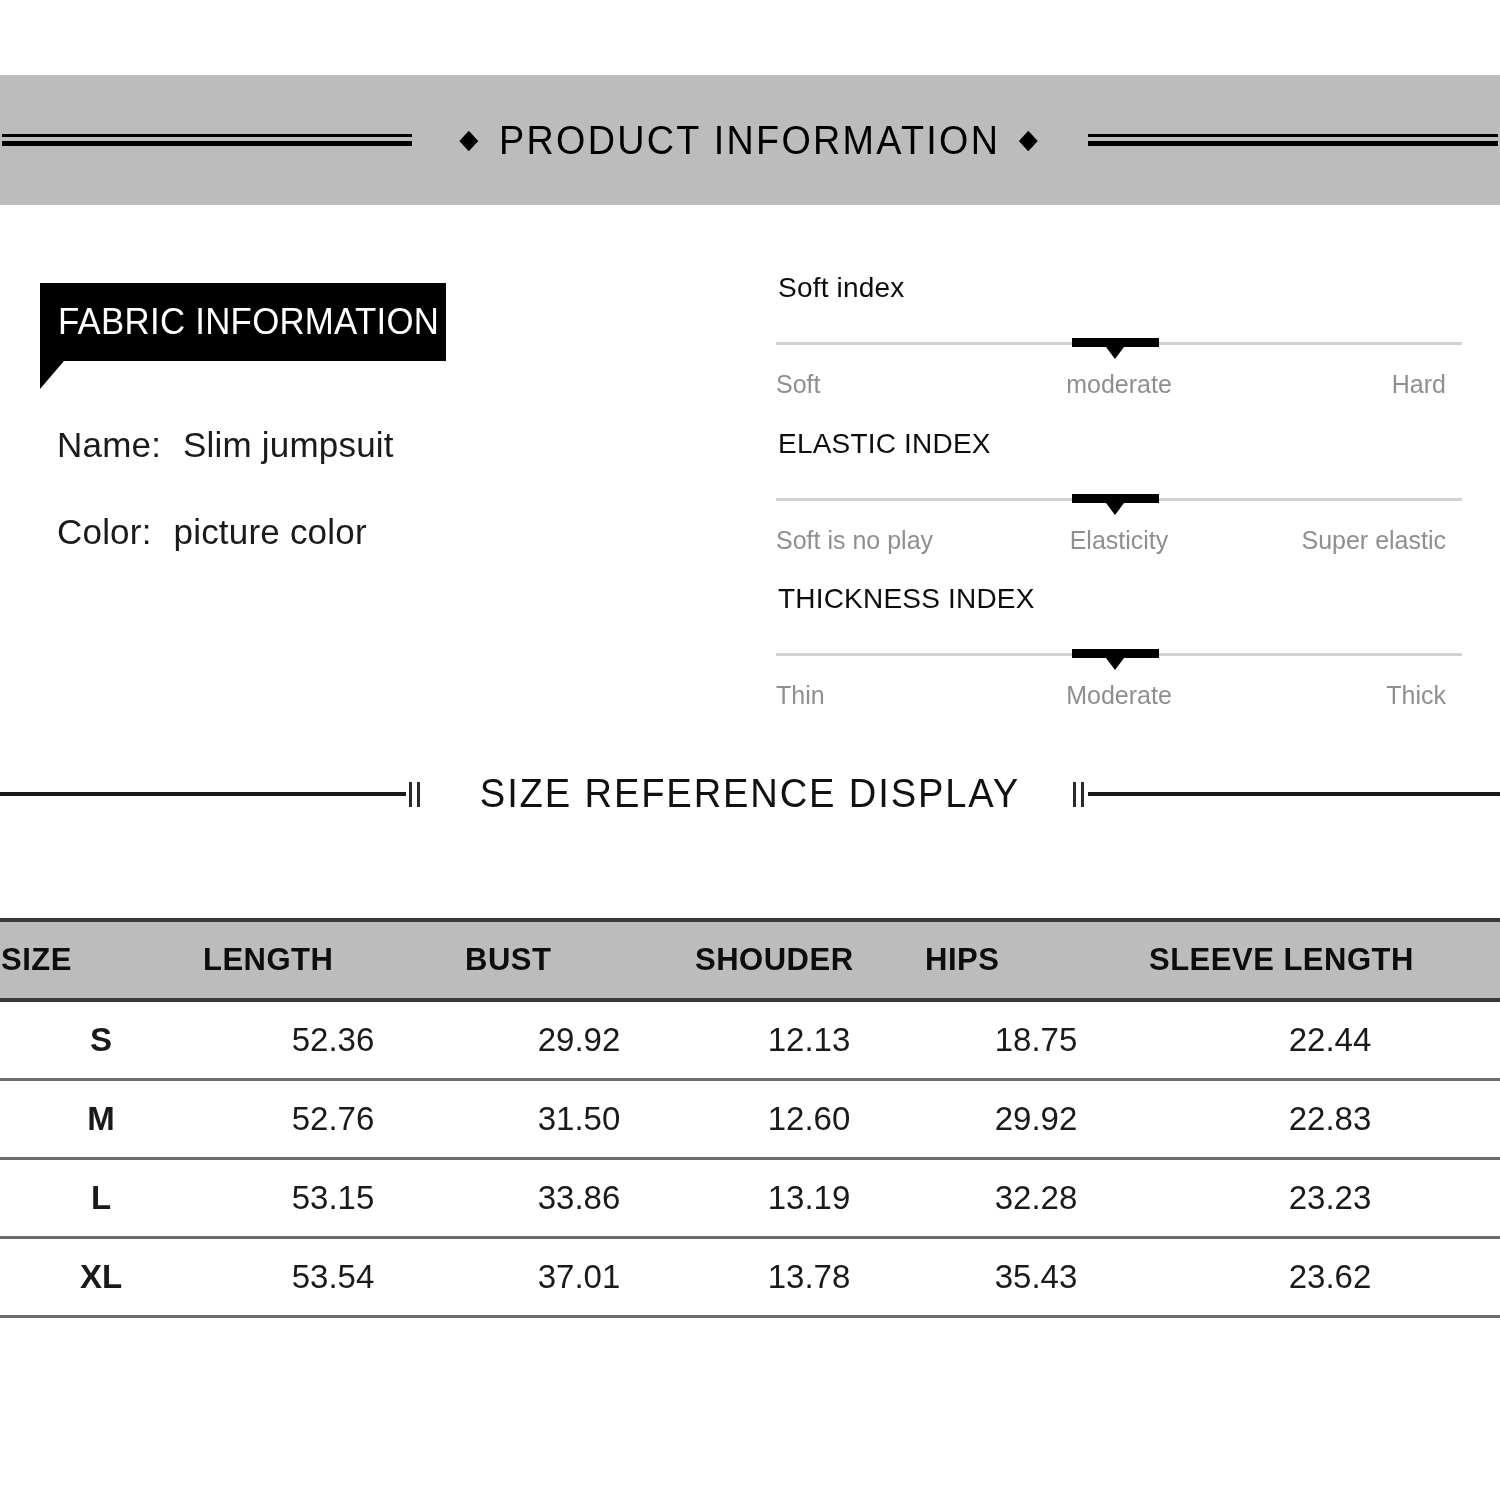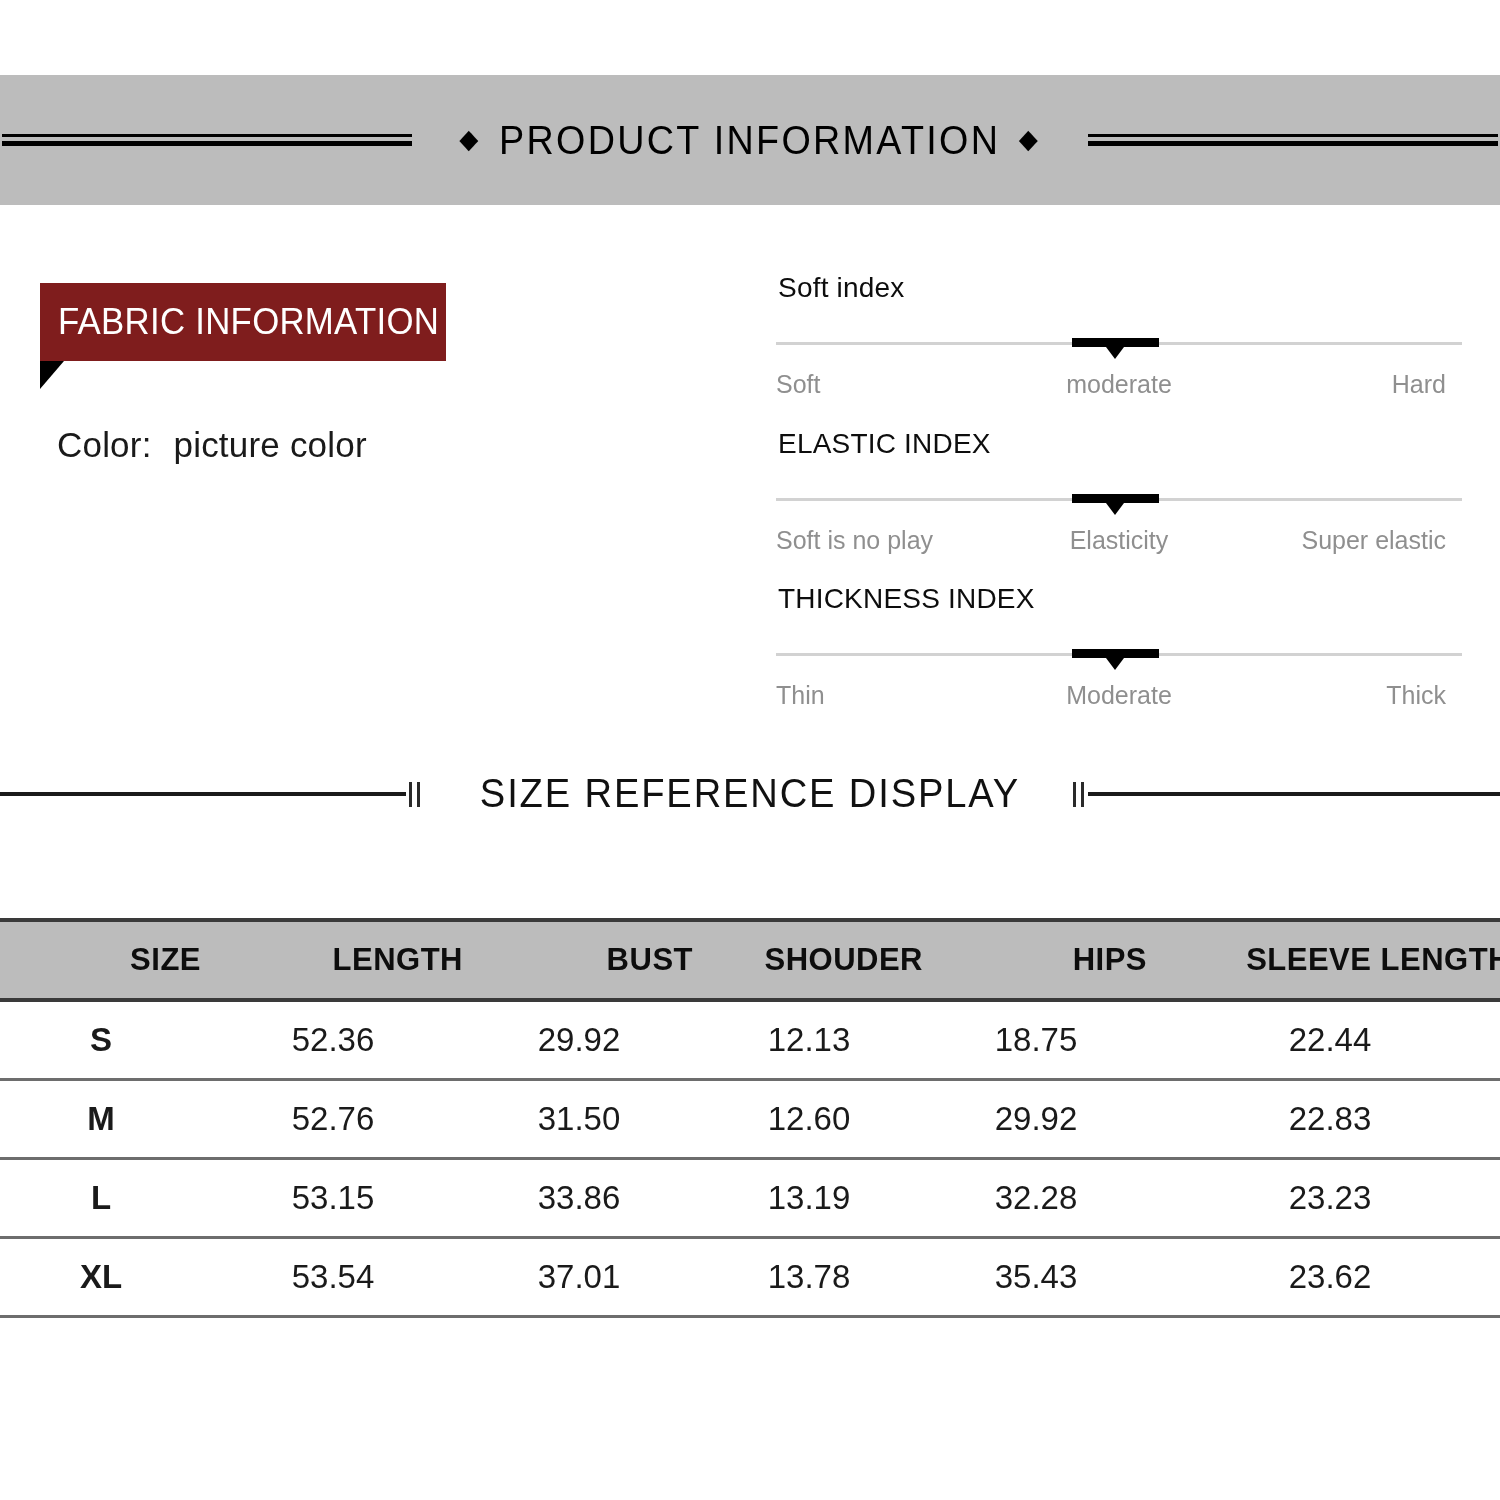--- a/index.html
+++ b/index.html
@@ -71,21 +71,21 @@
     top: -1px;
   }
 
   
   .fabric-tag {
     position: absolute;
     left: 40px;
     top: 283px;
     width: 406px;
     height: 78px;
-    background: #7f1d1d;
+    background: #000000;
   }
   .fabric-tag-text {
     position: absolute;
     left: 18px;
     top: 50%;
     transform: translateY(-50%) scaleX(0.94);
     transform-origin: left center;
     color: #ffffff;
     font-size: 37px;
     letter-spacing: 0.3px;
@@ -234,21 +234,21 @@
     background: #bcbcbc;
   }
   .size-table thead th {
     height: 74px;
     font-size: 31px;
     font-weight: bold;
     color: #0d0d0d;
     letter-spacing: 0.5px;
     border-top: 4px solid #3a3a3a;
     border-bottom: 4px solid #3a3a3a;
-    text-align: right;
+    text-align: left;
     white-space: nowrap;
   }
   .size-table tbody td {
     height: 74px;
     font-size: 33px;
     color: #1a1a1a;
     text-align: center;
     border-bottom: 3px solid #6d6d6d;
     white-space: nowrap;
   }
@@ -277,20 +277,24 @@
   </div>
 </div>
 
 <div class="fabric-tag">
   <span class="fabric-tag-text">FABRIC INFORMATION</span>
 </div>
 <div class="fabric-tag-tail"></div>
 
 <div class="fabric-lines">
   <div class="fabric-line">
+    <span class="lbl">Name:</span>
+    <span>Slim jumpsuit</span>
+  </div>
+  <div class="fabric-line">
     <span class="lbl">Color:</span>
     <span>picture color</span>
   </div>
 </div>
 
 <div class="index-block b1">
   <div class="index-title">Soft index</div>
   <div class="slider">
     <div class="slider-track"></div>
     <div class="slider-thumb"></div>

